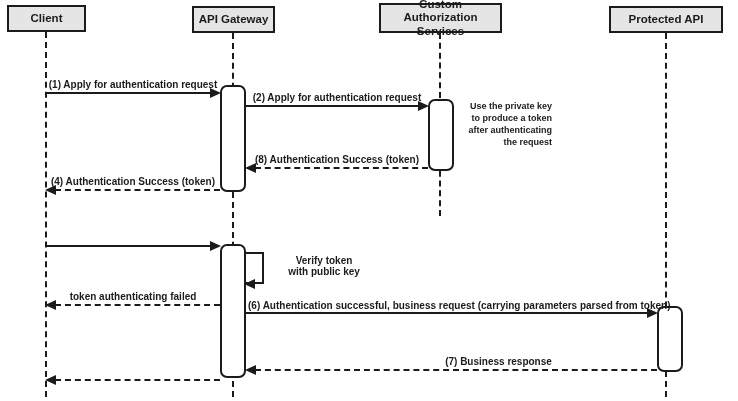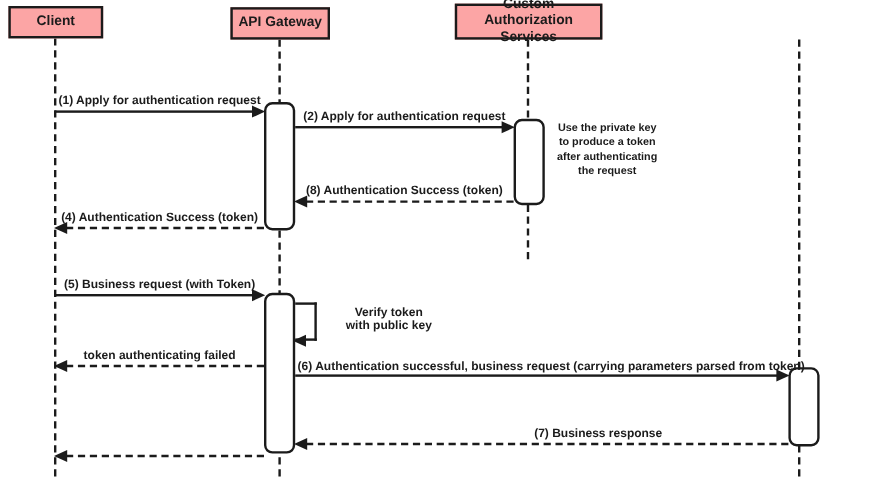--- a/index.html
+++ b/index.html
@@ -1,21 +1,21 @@
 <!DOCTYPE html>
 <html><head>
 <meta charset="utf-8">
 <style>
   html,body{margin:0;padding:0;background:#ffffff;}
   #canvas{
     position:relative;width:738px;height:401px;background:#ffffff;
     font-family:"Liberation Sans",sans-serif;color:#1b1b1b;overflow:hidden;
   }
   .actor-box{
-    position:absolute;border:2px solid #1b1b1b;background:#fca5a5;
+    position:absolute;border:2px solid #1b1b1b;background:#e5e5e5;
     display:flex;align-items:center;justify-content:center;text-align:center;
     font-weight:bold;font-size:11.5px;line-height:1.15;z-index:3;box-sizing:border-box;
   }
   .lifeline{position:absolute;width:0;border-left:2px dashed #1b1b1b;z-index:1;}
   .activation{
     position:absolute;width:26px;background:#ffffff;border:2px solid #1b1b1b;
     border-radius:7px;z-index:2;box-sizing:border-box;
   }
   .msg{position:absolute;height:0;z-index:4;}
   .msg .line{position:absolute;left:0;right:9px;top:0;border-top:2px solid #1b1b1b;}
@@ -35,36 +35,39 @@
   }
   .self-loop{
     position:absolute;border:2px solid #1b1b1b;border-left:none;z-index:4;box-sizing:border-box;
   }
   .self-loop .head-left{
     position:absolute;left:-2px;bottom:-7px;width:0;height:0;
     border-right:11px solid #1b1b1b;border-top:5px solid transparent;border-bottom:5px solid transparent;
   }
   .note-text{
     position:absolute;font-weight:bold;font-size:9px;line-height:12px;
-    text-align:center;z-index:5;
+    text-align:right;z-index:5;
   }
 </style>
 </head>
 <body>
 
 <div id="canvas">
 
   <div class="actor-box" style="left:7px;top:5px;width:79px;height:27px;">
     <span>Client</span>
   </div>
   <div class="actor-box" style="left:192px;top:6px;width:83px;height:27px;">
     <span>API Gateway</span>
   </div>
   <div class="actor-box" style="left:379px;top:3px;width:123px;height:30px;">
     <span>Custom Authorization Services</span>
+  </div>
+  <div class="actor-box" style="left:609px;top:6px;width:114px;height:27px;">
+    <span>Protected API</span>
   </div>
 
   <div class="lifeline" style="left:45px;top:32px;height:365px;"></div>
   <div class="lifeline" style="left:232px;top:33px;height:364px;"></div>
   <div class="lifeline" style="left:439px;top:33px;height:183px;"></div>
   <div class="lifeline" style="left:665px;top:33px;height:364px;"></div>
 
   <div class="activation" style="left:220px;top:85px;height:107px;"></div>
   <div class="activation" style="left:428px;top:99px;height:72px;"></div>
   <div class="activation" style="left:220px;top:244px;height:134px;"></div>
@@ -89,21 +92,20 @@
     <div class="line"></div>
     <div class="head-left"></div>
   </div>
 
   <div class="msg-label" style="left:46px;top:176px;width:174px;">(4) Authentication Success (token)</div>
   <div class="msg dashed to-left" style="left:46px;top:189px;width:174px;">
     <div class="line"></div>
     <div class="head-left"></div>
   </div>
 
-  <div class="msg-label" style="left:46px;top:232px;width:174px;">(5) Business request (with Token)</div>
   <div class="msg" style="left:46px;top:245px;width:174px;">
     <div class="line"></div>
     <div class="head-right"></div>
   </div>
 
   <div class="self-loop" style="left:246px;top:252px;width:18px;height:32px;">
     <div class="head-left"></div>
   </div>
   <div class="msg-label" style="left:286px;top:255px;width:76px;text-align:center;white-space:normal;">Verify token with public key</div>
 

